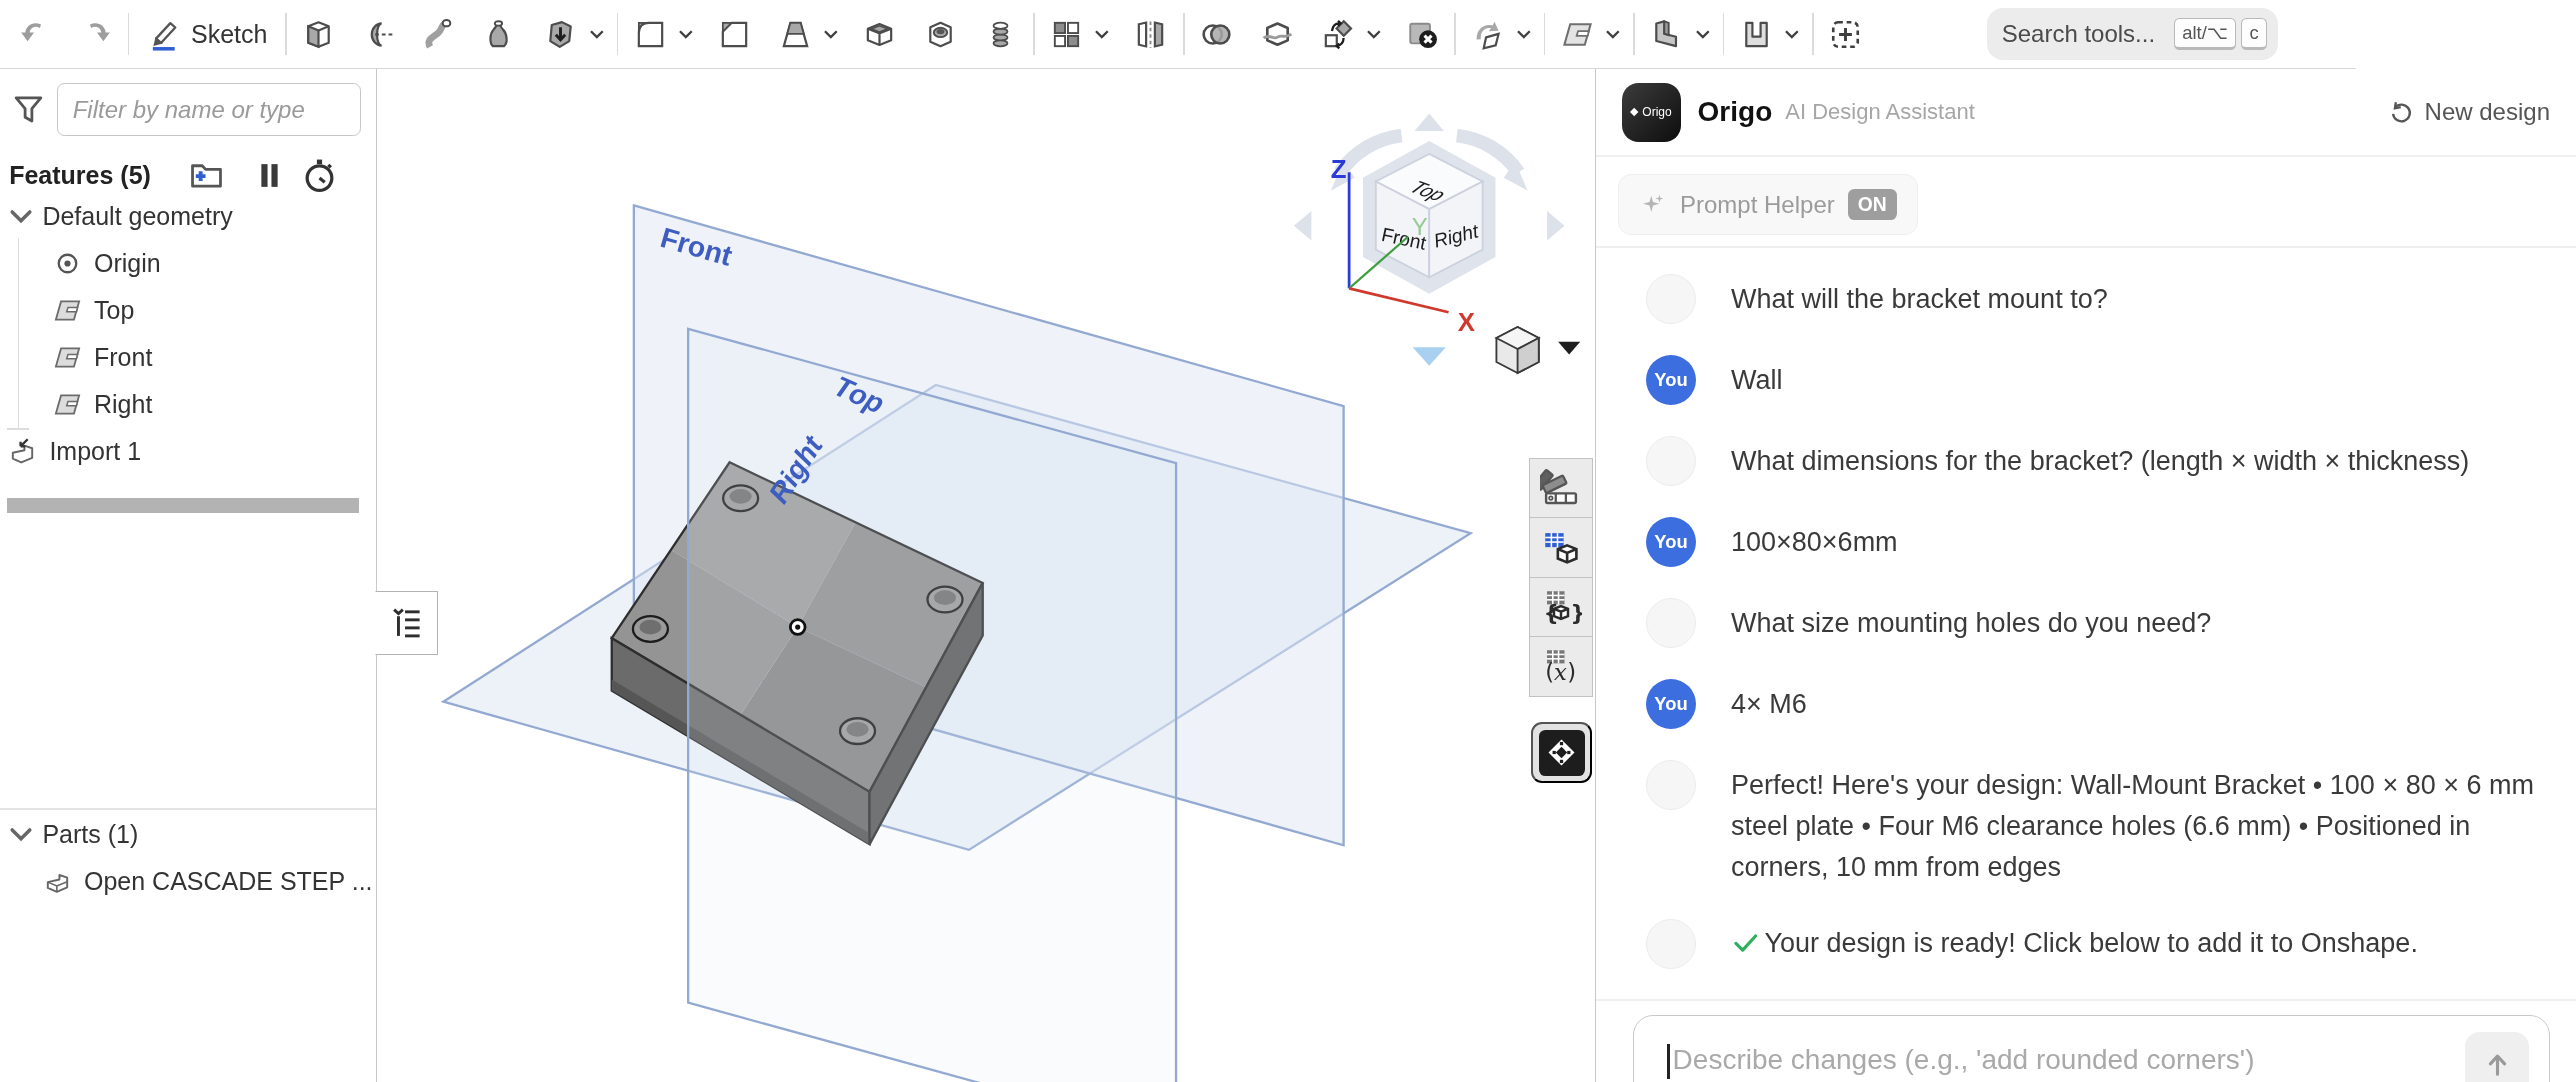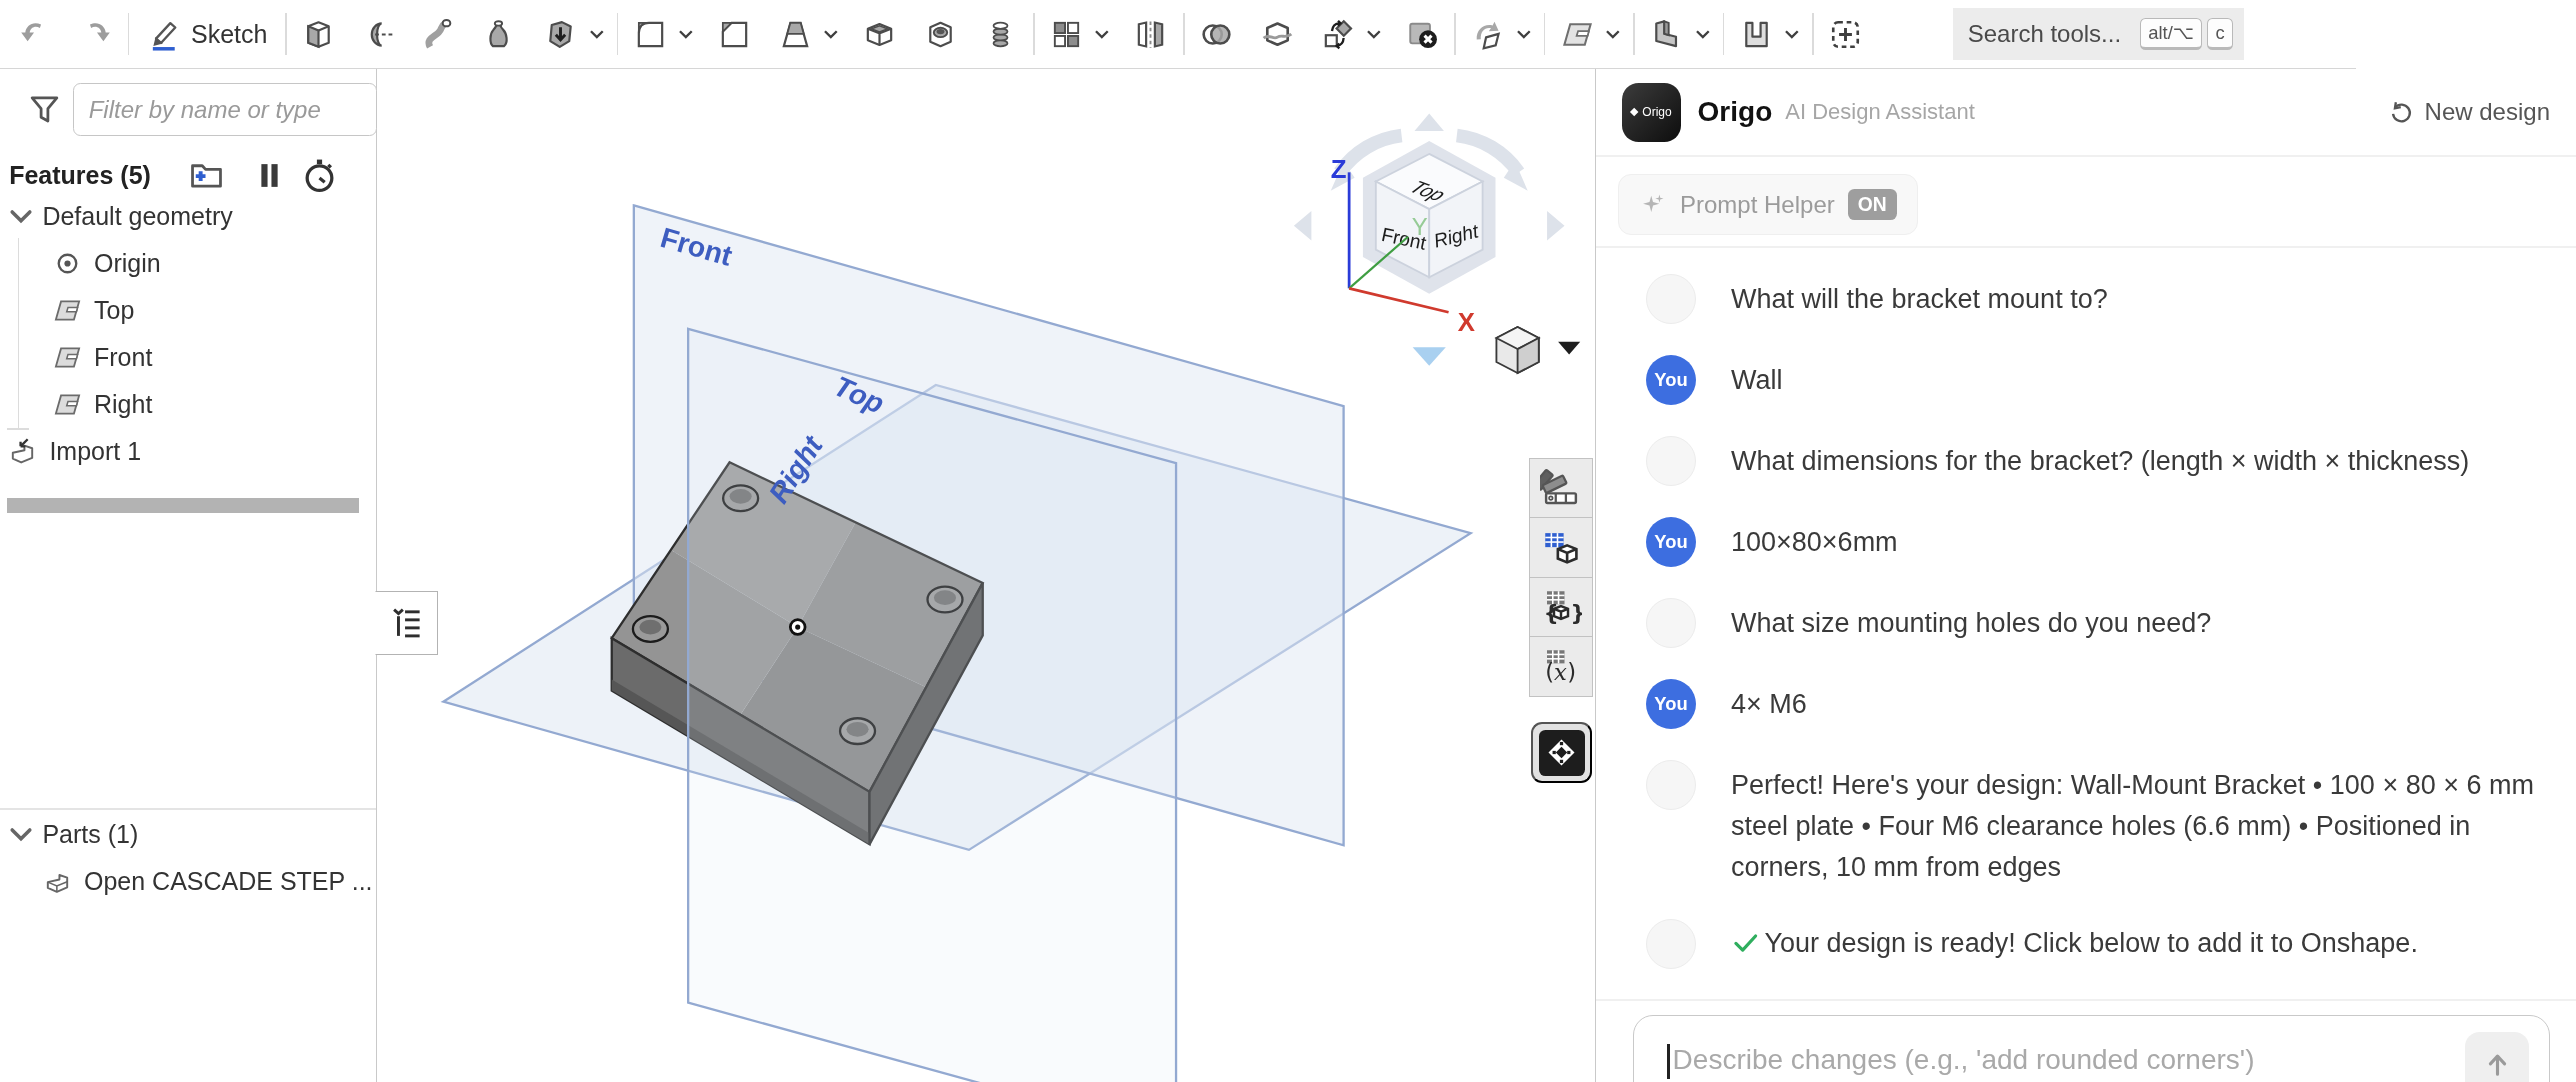--- a/index.html
+++ b/index.html
@@ -17,33 +17,33 @@
   .chevb { width:20px; height:53px; border:none; background:none; display:flex;
            align-items:center; justify-content:center; cursor:pointer; padding:0; flex:none; }
   .chevb svg { width:15.7px; height:11px; }
   .tsep { width:1.8px; height:42px; background:#dbdbdb; margin:0 10px; flex:none; }
   .grp { display:flex; align-items:center; gap:16.6px; flex:none; }
   .grp2 { display:flex; align-items:center; gap:3.7px; flex:none; }
   .sketch-btn { display:flex; align-items:center; gap:9.2px; border:none; background:none;
                 cursor:pointer; height:53px; padding:0 7.4px; flex:none; }
   .sketch-btn svg { width:35px; height:35px; }
   .sketch-label { font-size:25px; color:#333; }
-  .search-box { margin-left:auto; margin-right:112px; width:291px; height:52px;
-                background:#ececec; border-radius:0; display:flex; align-items:center;
+  .search-box { margin-left:auto; margin-right:78px; width:291px; height:52px;
+                background:#ececec; border-radius:16px; display:flex; align-items:center;
                 padding:0 11px 0 14.7px; cursor:text; flex:none; }
   .search-box .ph { font-size:24px; color:#4a4a4a; flex:1 1 auto; white-space:nowrap; }
   kbd { font-family:"Liberation Sans", sans-serif; font-size:18.4px; color:#555;
         background:#fdfdfd; border:1.8px solid #b9b9b9; border-bottom-width:3.7px;
         border-radius:5.5px; padding:2.8px 7.4px; margin-left:4.6px; }
 
   
   .left-panel { position:absolute; left:0; top:69px; width:377px; height:1014px;
                 background:#fff; border-right:1.8px solid #c9c9c9; }
   .filter-row { position:absolute; left:0; top:13px; width:100%; height:55px;
-                display:flex; align-items:center;margin-left:16px; }
+                display:flex; align-items:center; }
   .funnel-wrap { width:57px; display:flex; justify-content:center; }
   .funnel-wrap svg { width:37px; height:37px; }
   .filter-input { width:304px; height:53px; border:1.8px solid #c6c6c6; border-radius:7.4px;
                   font-family:"Liberation Sans", sans-serif;
                   font-size:24px; font-style:italic; color:#333; padding:0 14.7px; outline:none; }
   .filter-input::placeholder { color:#9a9a9a; }
   .features-row { position:absolute; left:0; top:85px; width:100%; height:42px;
                   display:flex; align-items:center; }
   .features-title { font-size:25px; font-weight:bold; color:#222; margin-left:9.2px; }
   .feat-ico { border:none; background:none; cursor:pointer; padding:0;

